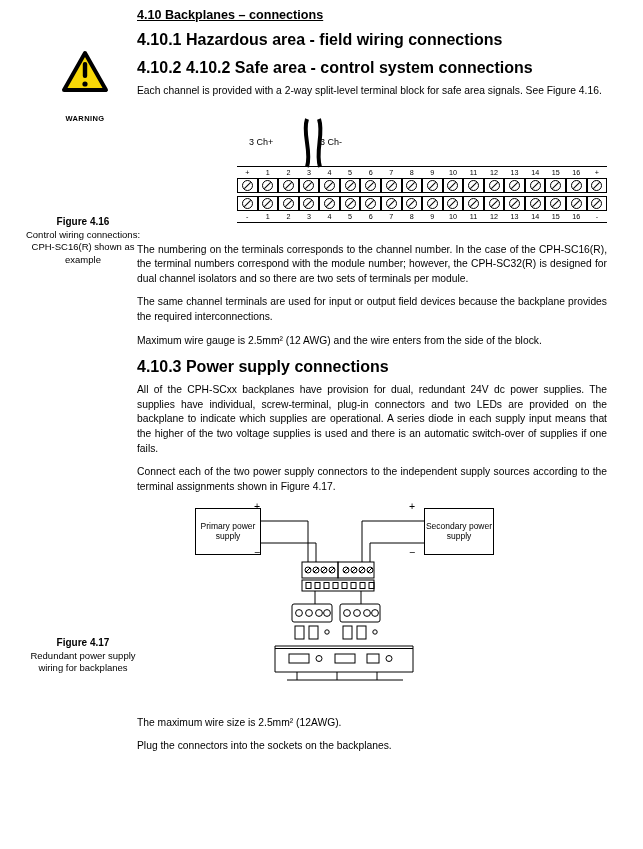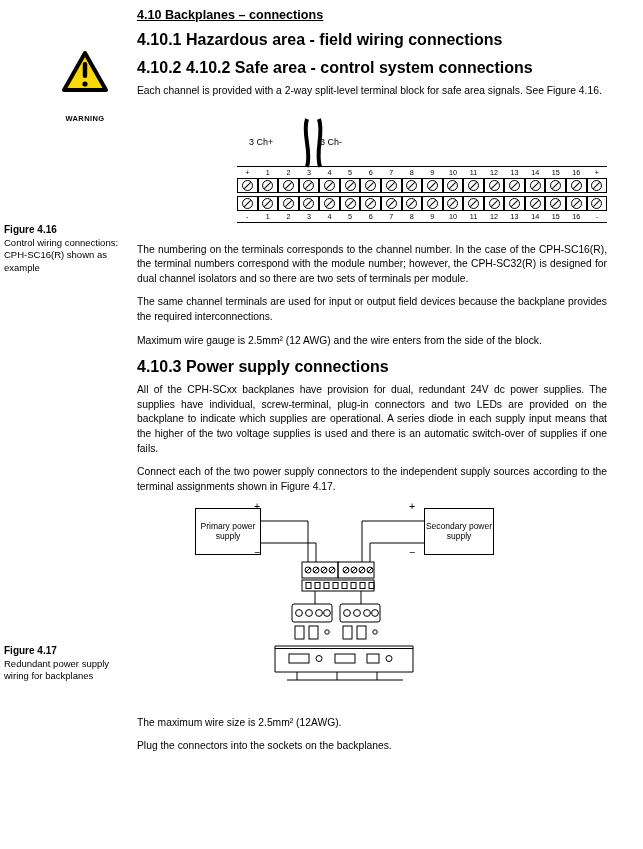--- a/index.html
+++ b/index.html
@@ -11,21 +11,21 @@
   .main { position:absolute; left:137px; top:8px; width:470px; }
   h1 { font-size:12.6px; font-weight:bold; margin:0 0 9px;text-decoration:underline; }
   h2 { font-size:16px; font-weight:bold; margin:10px 0 7px; }
   p  { font-size:10.3px; line-height:1.42; text-align:justify; margin:0 0 9px; }
   .warnbox { border:2px solid #000; box-shadow:3px 3px 0 #000; padding:5px 8px 6px; margin:2px 1px 12px 0; }
   .warnbox p { font-weight:bold; font-style:italic; margin:0; }
 
   
   .warning-block { position:absolute; left:58px; top:50px; width:54px; text-align:center; }
   .warning-block .wlabel { display:block; font-size:7.5px; font-weight:bold; letter-spacing:.4px; margin-top:16px; }
-  .margin-note { position:absolute; left:4px; width:122px; text-align:left; font-size:9.5px; line-height:1.35;margin-top:8px; }
+  .margin-note { position:absolute; left:22px; width:122px; text-align:center; font-size:9.5px; line-height:1.35; }
   .margin-note .t { font-weight:bold; font-size:10px; display:block; }
 
   
   .fig416 { position:relative; height:124px; margin:2px 0 11px; }
   .cable-labels span { position:absolute; top:0; font-size:9px;margin-top:29px; }
   .cl-plus  { left:112px; }
   .cl-minus { left:183px; }
   .f16-wires { position:absolute; left:150px; top:10px; }
   .tstrip { position:absolute; left:100px; top:58px; width:370px; border-top:1px solid #000; border-bottom:1px solid #000; }
   .numrow { display:flex; height:11px; align-items:center; font-size:7.2px; }

